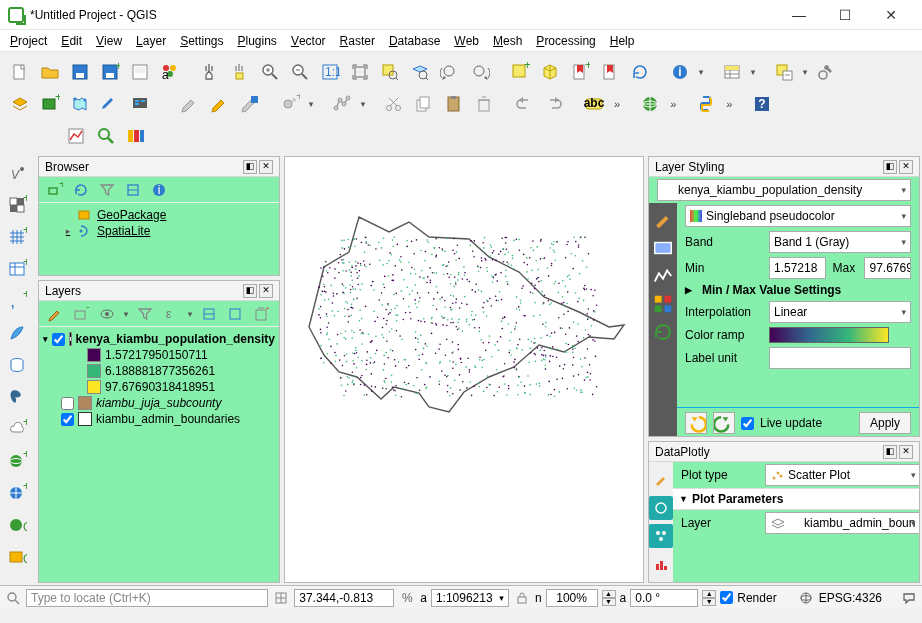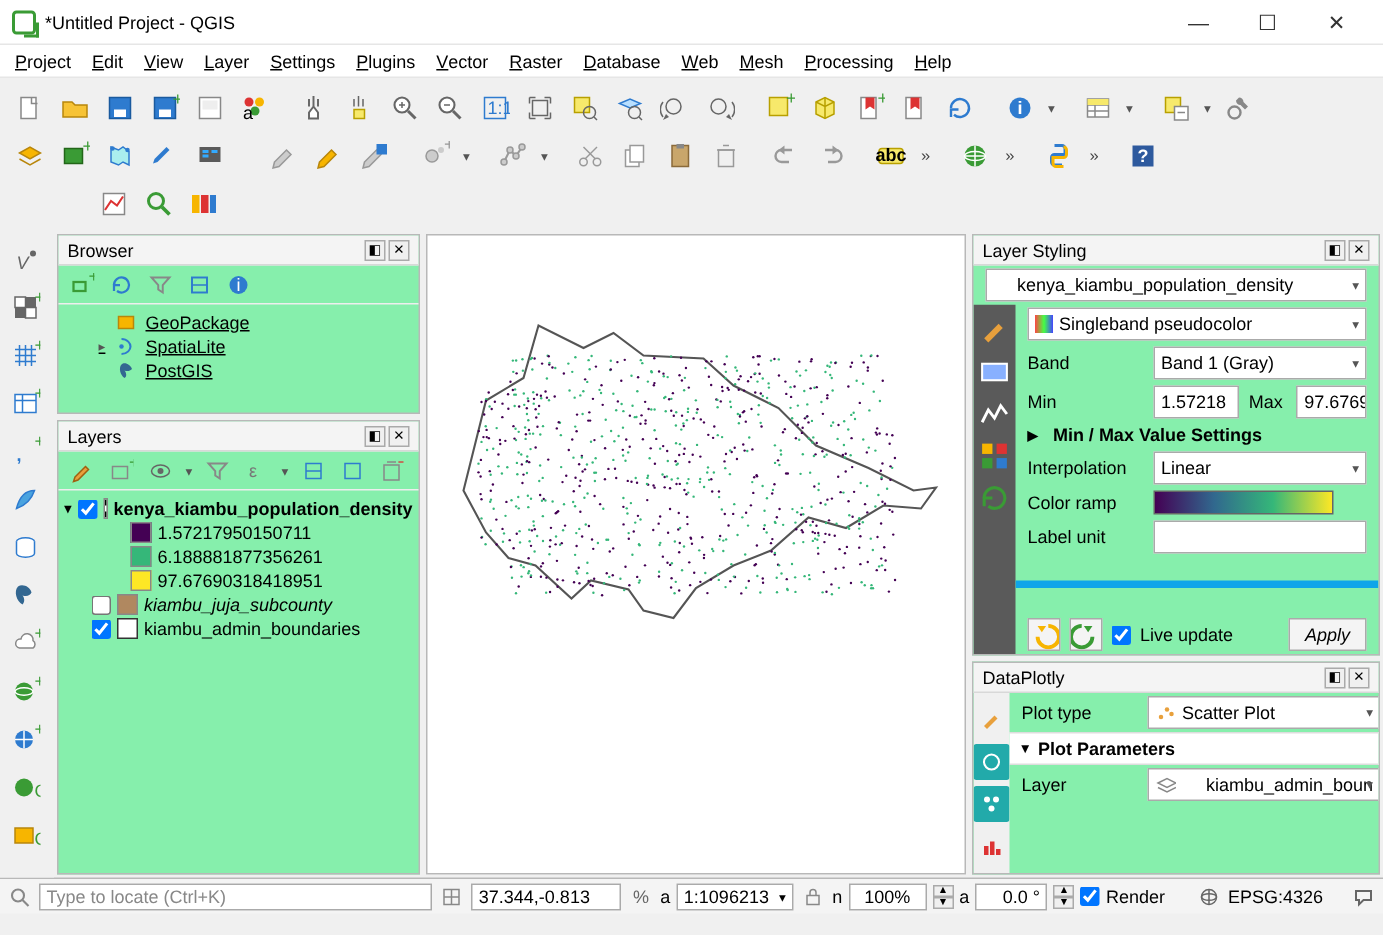--- a/index.html
+++ b/index.html
@@ -62,21 +62,21 @@
   .formrow{display:flex;align-items:center;gap:6px;padding:2px 8px;}
   .formrow label{min-width:78px;}
   .combo{flex:1;height:22px;border:1px solid #aaa;background:#fff;display:flex;align-items:center;padding:0 4px;position:relative;}
   .combo .arrow{position:absolute;right:4px;font-size:9px;color:#555;}
   .txt{height:22px;border:1px solid #aaa;background:#fff;padding:0 4px;display:flex;align-items:center;overflow:hidden;}
   .ls-body{display:flex;flex:1;overflow:hidden;}
   .vtab{width:28px;background:#5a5a5a;display:flex;flex-direction:column;padding:6px 0;gap:6px;align-items:center;}
   .vtab .vb{width:22px;height:22px;display:flex;align-items:center;justify-content:center;}
   .ls-form{flex:1;display:flex;flex-direction:column;overflow:hidden;}
   .swatch{width:120px;height:16px;background:linear-gradient(90deg,#440154,#31688e,#35b779,#fde725);display:inline-block;border:1px solid #666;}
-  .btn{height:22px;border:1px solid #aaa;background:#f4f4f4;padding:0 10px;display:inline-flex;align-items:center;font-style:italic;}
+  .btn{height:22px;border:1px solid #aaa;background:#f4f4f4;padding:0 10px;display:inline-flex;align-items:center;}
   .iconbtn{width:22px;height:22px;border:1px solid #aaa;background:#f4f4f4;display:inline-flex;align-items:center;justify-content:center;}
 
   
   .dp-body{display:flex;flex:1;overflow:hidden;}
   .dp-tabs{width:28px;background:#f0f0f0;display:flex;flex-direction:column;gap:4px;align-items:center;padding:6px 0;}
   .grouphdr{background:#fff;border-top:1px solid #ddd;border-bottom:1px solid #ddd;padding:3px 6px;font-weight:700;display:flex;align-items:center;}
   .grouphdr .tri{font-size:9px;margin-right:4px;}
 
   
   .status{height:24px;border-top:1px solid #b8b8b8;background:#f4f4f4;display:flex;align-items:center;gap:4px;padding:0 4px;font-size:11px;}
@@ -598,29 +598,20 @@
           </div>
           <div class="tree-item child">
             <span class="arrow">▸</span>
             <span class="ico">
               <svg width="16" height="14" viewBox="0 0 16 14">
                 <path d="M4 2c4 0 6 3 6 5s-2 5-6 5" fill="none" stroke="#2e7bcf" stroke-width="1.4"></path>
                 <circle cx="4" cy="7" r="1.5" fill="#2e7bcf"></circle>
               </svg>
             </span>
             <span>SpatiaLite</span>
-          </div>
-          <div class="tree-item child">
-            <span class="arrow"></span>
-            <span class="ico">
-              <svg width="16" height="14" viewBox="0 0 16 14">
-                <path d="M4 3c-2 2-1 7 2 9 2-1 1-4 0-5 2 1 4 0 5-1-1-3-5-5-7-3z" fill="#336791"></path>
-              </svg>
-            </span>
-            <span>PostGIS</span>
           </div>
         </div>
     </div>
 
     <div class="panel" style="flex:1;">
       <div class="panel-hdr">
         <span class="title">Layers</span>
         <span class="pbtn">◧</span>
         <span class="pbtn">✕</span>
       </div>
@@ -1669,21 +1660,21 @@
           </div>
           <div class="formrow">
             <label>Color ramp</label>
             <span class="swatch"></span>
           </div>
           <div class="formrow">
             <label>Label unit</label>
             <div class="txt" style="flex:1;"></div>
           </div>
           <div style="flex:1;"></div>
-          <div class="formrow" style="border-top:5px solid #0ea5e9;padding-top:20px;">
+          <div class="formrow" style="border-top:1px solid #0ea5e9;padding-top:4px;">
             <span class="iconbtn">
                 <svg viewBox="0 0 14 14">
                   <path d="M9 3a5 5 0 1 1-5 5" fill="none" stroke="#f7b500" stroke-width="1.8"></path>
                   <path d="M4 3l4 0-2 3z" fill="#f7b500"></path>
                 </svg>
               </span>
             <span class="iconbtn">
                 <svg viewBox="0 0 14 14">
                   <path d="M5 3a5 5 0 1 0 5 5" fill="none" stroke="#3a9b35" stroke-width="1.8"></path>
                   <path d="M10 3l-4 0 2 3z" fill="#3a9b35"></path>
@@ -1799,21 +1790,21 @@
     </span>
   <span>n</span>
   <div class="fld" style="width:52px;justify-content:center;">
       <span>100%</span>
     </div>
   <div class="spin">
       <div>▲</div>
       <div>▼</div>
     </div>
   <span>a</span>
-  <div class="fld" style="width:48px;justify-content:flex-end;">
+  <div class="fld" style="width:68px;">
       <span>0.0 °</span>
     </div>
   <div class="spin">
       <div>▲</div>
       <div>▼</div>
     </div>
   <input type="checkbox" checked="" style="">
   <span>Render</span>
   <span style="width:12px;"></span>
   <span class="ico">

